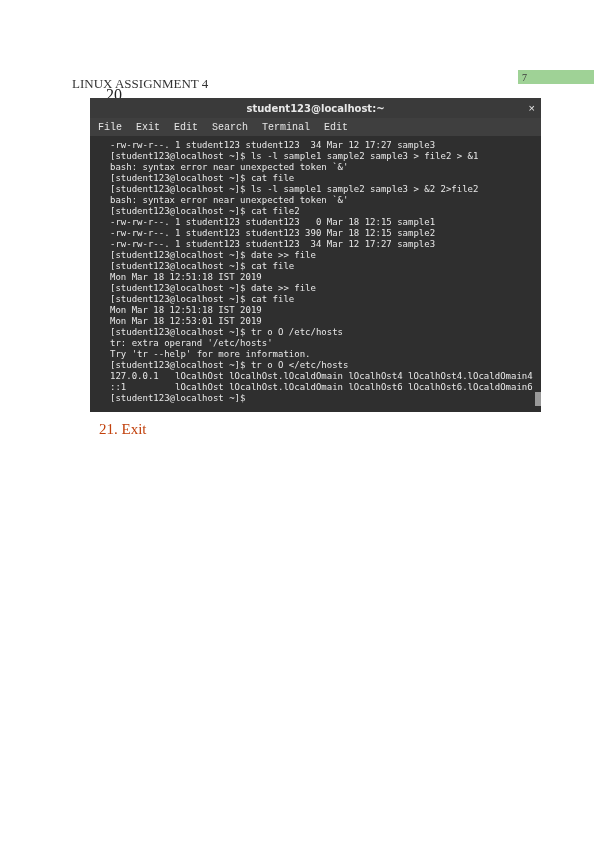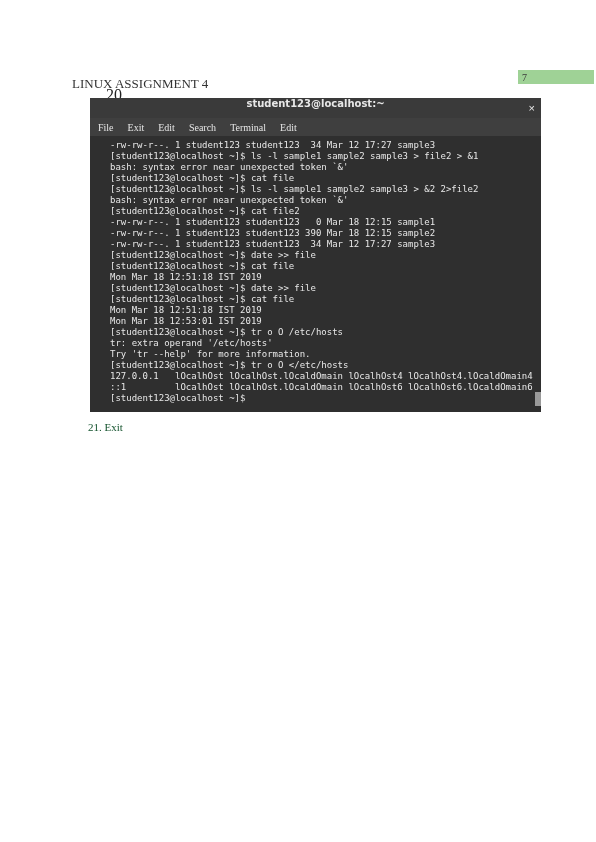--- a/index.html
+++ b/index.html
@@ -55,21 +55,21 @@
     position: absolute;
     left: 90px;
     top: 98px;
     width: 451px;
     background: #2f2f2f;
   }
   .term-titlebar {
     background: #3a3a3a;
     height: 20px;
     display: flex;
-    align-items: flex-start;
+    align-items: center;
     justify-content: center;
     position: relative;
   }
   .term-titlebar .title {
     color: #e8e8e8;
     font-family: "DejaVu Sans", Arial, sans-serif;
     font-size: 10px;
     font-weight: bold;
   }
   .term-close {
@@ -85,21 +85,21 @@
   .term-menubar {
     background: #3f3f3f;
     height: 18px;
     display: flex;
     align-items: center;
     gap: 14px;
     padding-left: 8px;
   }
   .term-menubar span {
     color: #e6e6e6;
-    font-family: Liberation Serif, serif;
+    font-family: Liberation Mono, monospace;
     font-size: 10px;
   }
   .term-body {
     padding: 4px 6px 8px 20px;
     font-family: "DejaVu Sans Mono", "Menlo", "Consolas", monospace;
     font-size: 9px;
     line-height: 11px;
     color: #e8e8e8;
     white-space: pre;
     position: relative;
@@ -107,24 +107,24 @@
   .scrollbar {
     position: absolute;
     right: 0;
     top: 256px;
     width: 6px;
     height: 14px;
     background: #9a9a9a;
   }
   .item-21 {
     position: absolute;
-    left: 88px;
+    left: 99px;
     top: 421px;
-    font-size: 11px;
-    color: #14532d;
+    font-size: 15px;
+    color: #c2410c;
   }
 </style>
 </head>
 <body>
 
 <div class="page">
 
   <div class="header-row">
     <div class="doc-title">LINUX ASSIGNMENT 4</div>
     <div class="page-number-box">

